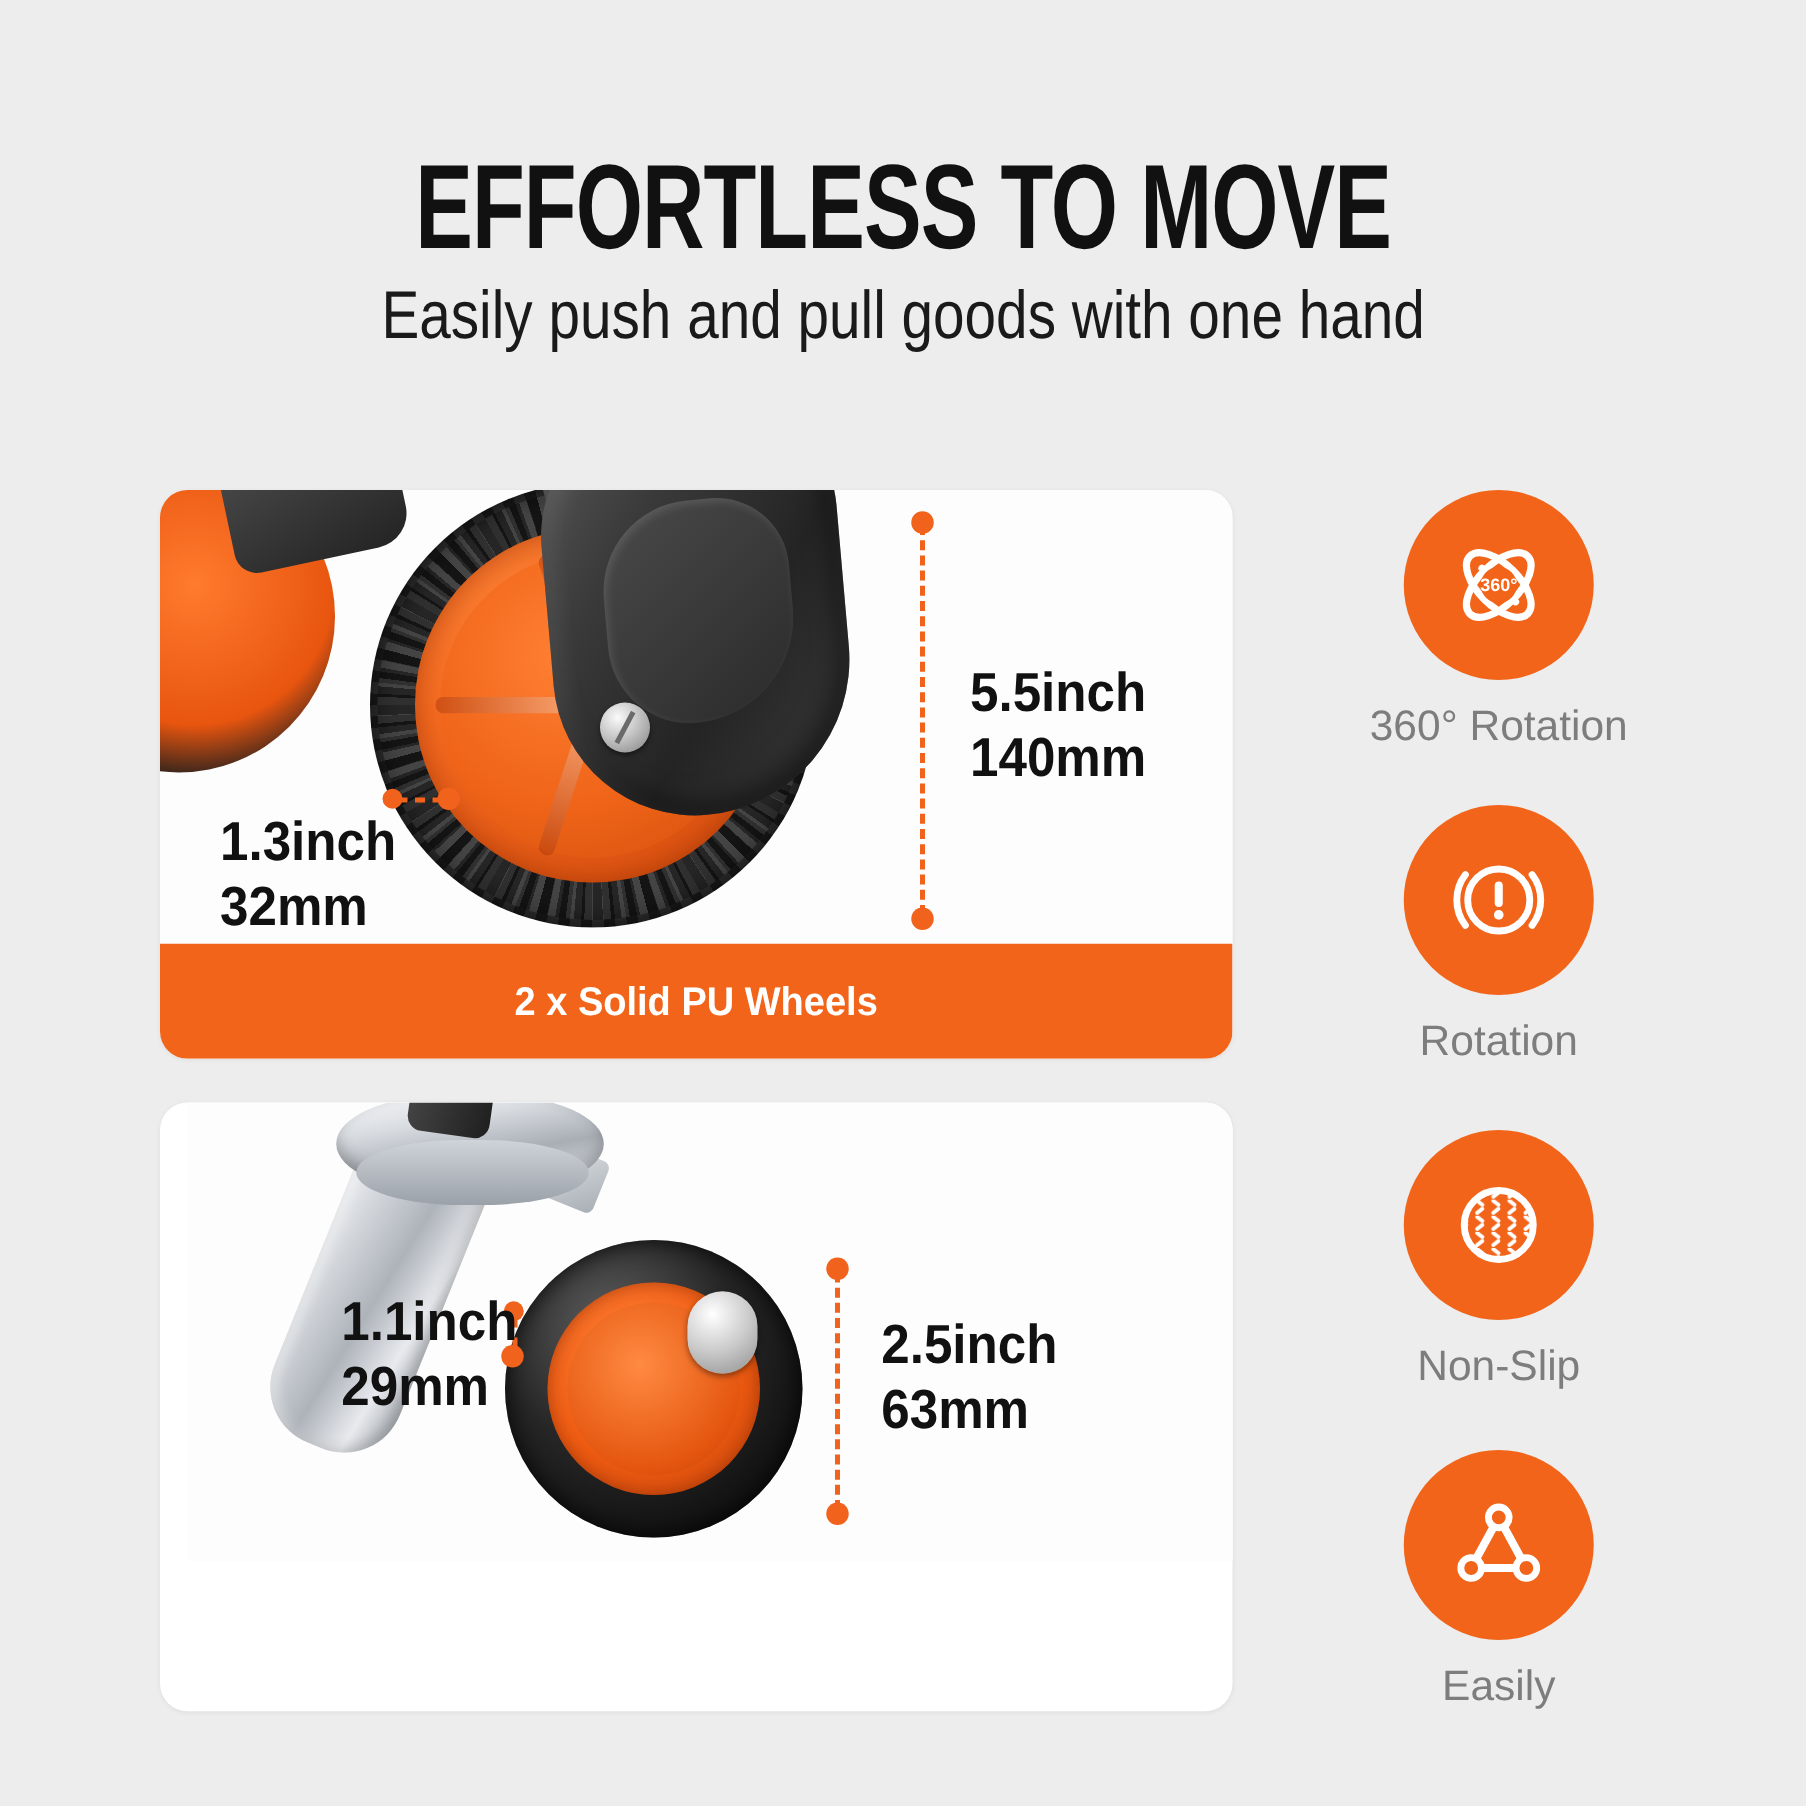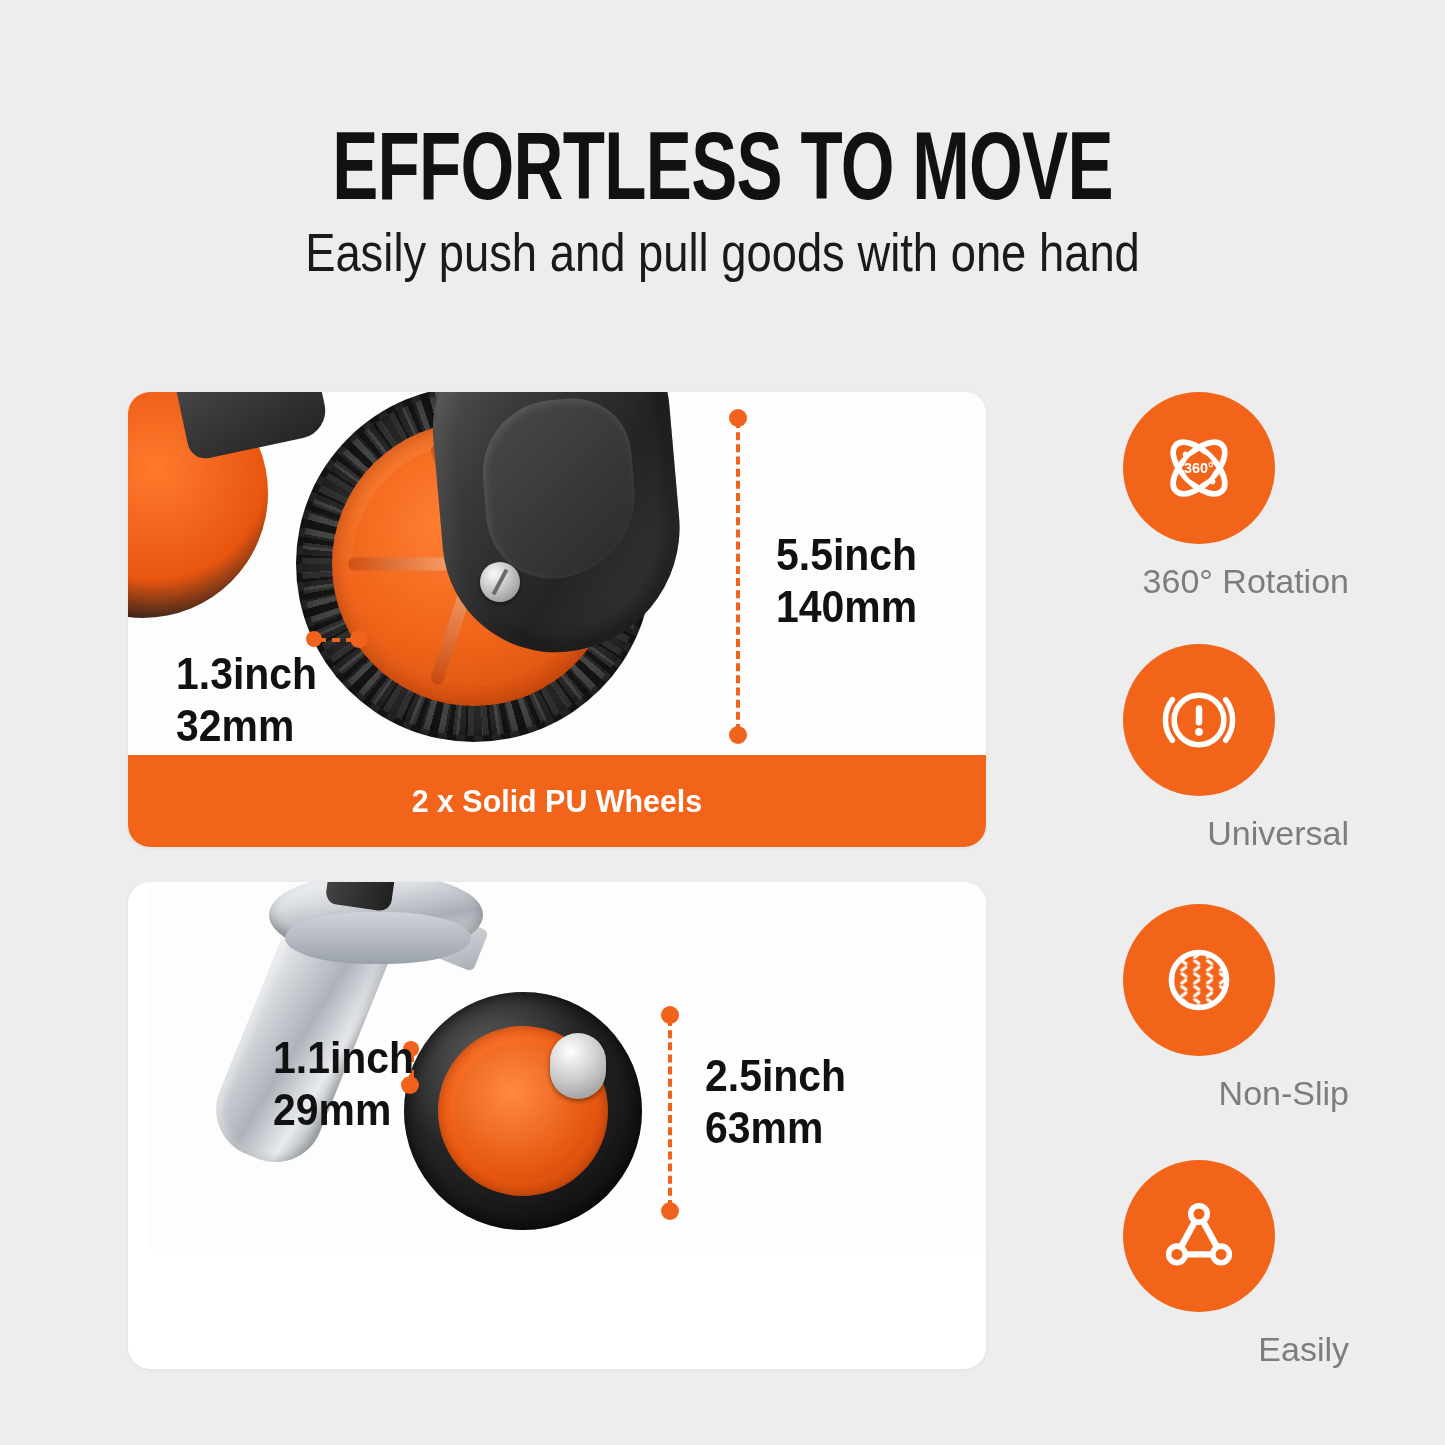--- a/index.html
+++ b/index.html
@@ -139,21 +139,20 @@
     background: #f26419;
     display: flex;
     align-items: center;
     justify-content: center;
   }
   .feature-label {
     margin-top: 18px;
     font-size: 34px;
     color: #7d7d7d;
     white-space: nowrap;
-    text-align: right;
   }
   #feature-0 { top: 0; }
   #feature-1 { top: 252px; }
   #feature-2 { top: 512px; }
   #feature-3 { top: 768px; }
 
   
   .p1-bg { position: absolute; inset: 0; background: #fdfdfd; }
 
   .p1-tire {
@@ -448,21 +447,21 @@
   <div class="feature" id="feature-1">
     <div class="feature-circle">
       <svg width="92" height="92" viewBox="0 0 100 100">
         <circle cx="50" cy="50" r="27" fill="none" stroke="#ffffff" stroke-width="6"></circle>
         <rect x="46.5" y="34" width="7" height="22" rx="3.5" fill="#ffffff"></rect>
         <circle cx="50" cy="63" r="4.2" fill="#ffffff"></circle>
         <path d="M21 28 A36 36 0 0 0 21 72" fill="none" stroke="#ffffff" stroke-width="6" stroke-linecap="round"></path>
         <path d="M79 28 A36 36 0 0 1 79 72" fill="none" stroke="#ffffff" stroke-width="6" stroke-linecap="round"></path>
       </svg>
     </div>
-    <div class="feature-label">Universal</div>
+    <div class="feature-label">Rotation</div>
   </div>
 
   <div class="feature" id="feature-2">
     <div class="feature-circle">
       <svg width="92" height="92" viewBox="0 0 100 100">
         <defs>
           <clipPath id="np-clip">
               <circle cx="50" cy="50" r="30"></circle>
             </clipPath>
           <pattern id="np-tread" width="14" height="14" patternUnits="userSpaceOnUse">

